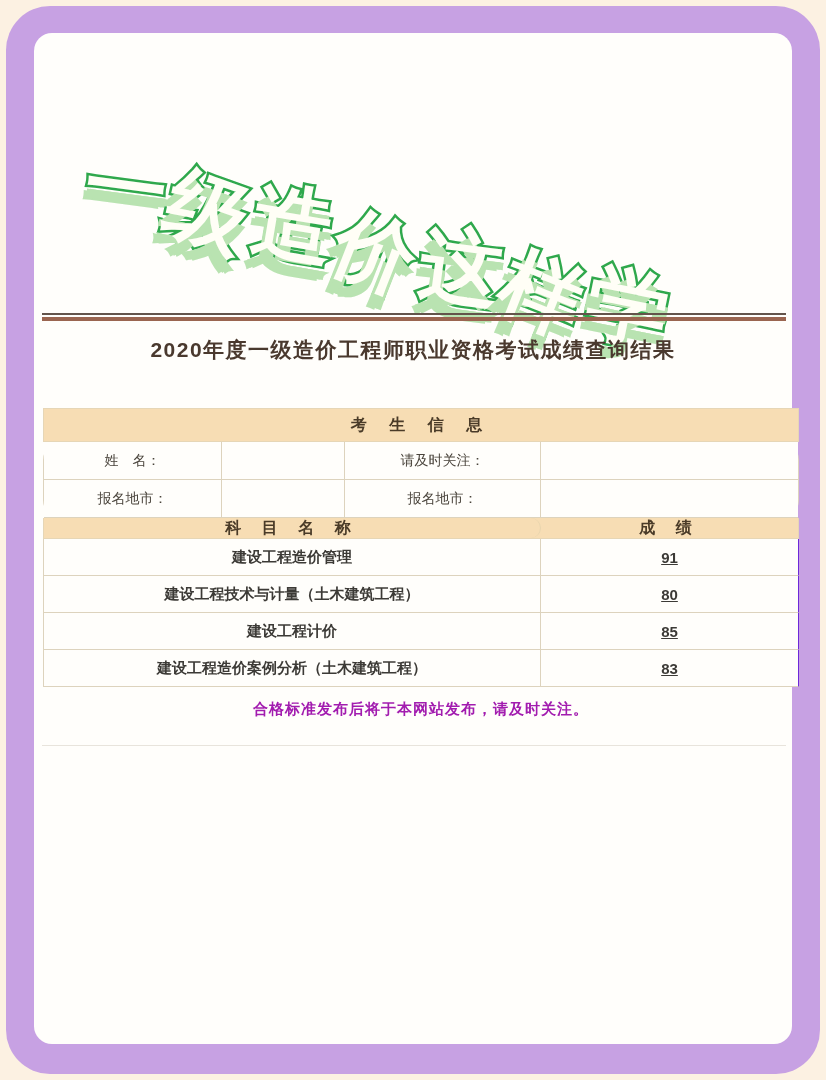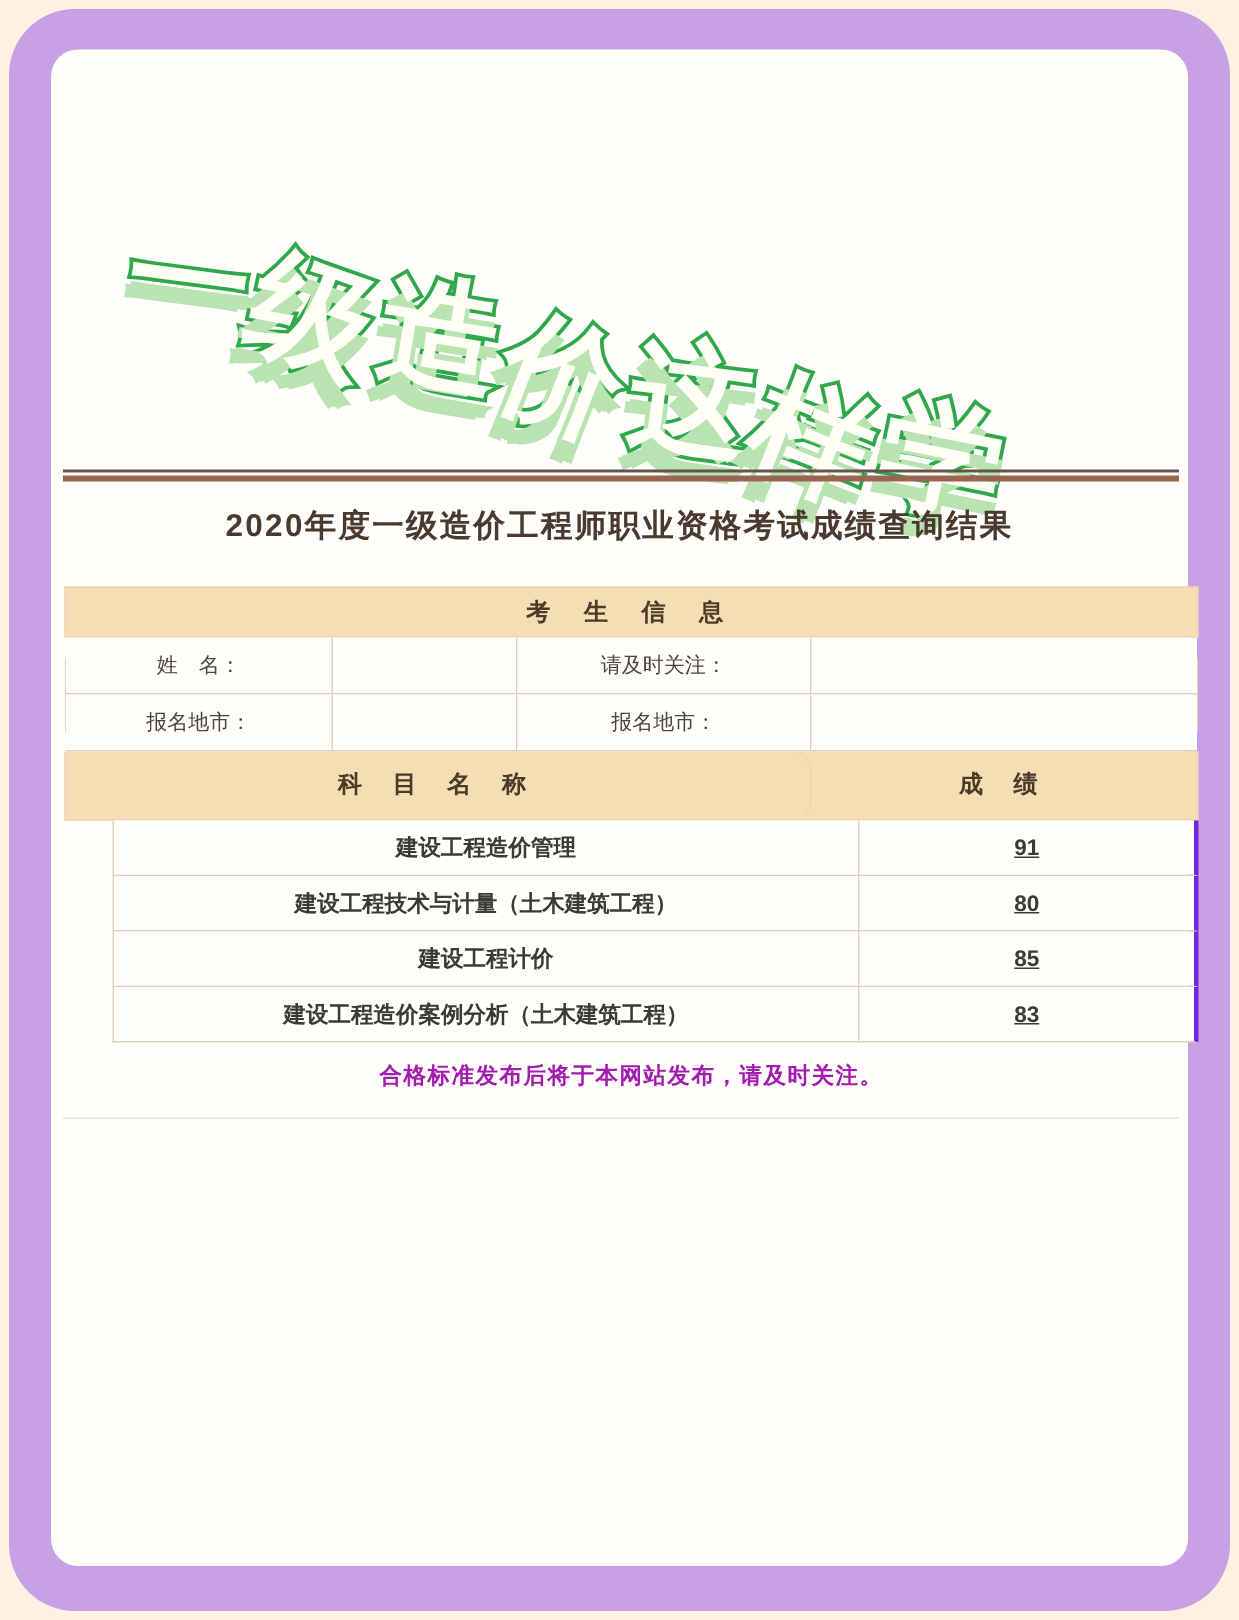--- a/index.html
+++ b/index.html
@@ -20,34 +20,34 @@
   .hero span:nth-child(4){transform:rotate(8deg) translateY(6px);}
   .hero span:nth-child(5){transform:rotate(-6deg) translateY(0);}
   .hero span:nth-child(6){transform:rotate(8deg) translateY(8px);}
   .hero span:nth-child(7){transform:rotate(-2deg) translateY(0);}
 
   .double-rule{position:absolute;left:8px;right:6px;top:280px;height:2px;
                border-top:2px solid #63544b;border-bottom:4px solid #9a6550;}
   .page-title{position:absolute;left:0;right:0;top:303px;margin:0;text-align:center;
               font-size:21px;font-weight:bold;letter-spacing:1.5px;color:#4a392e;}
 
-  .tablewrap{position:absolute;left:9px;top:358px;width:756px;}
+  .tablewrap{position:absolute;left:9px;top:375px;width:756px;}
   .band{height:34px;background:#f7ddb4;display:flex;align-items:center;justify-content:center;
         font-size:16px;font-weight:bold;letter-spacing:9px;color:#4a3b28;border:1px solid #e6d6b6;box-sizing:border-box;}
   .info-grid{display:grid;grid-template-columns:178px 123px 196px 1fr;border-left:1px solid #ddd3bd;border-right:1px solid #ddd3bd;border-radius:18px;}
   .info-grid .cell{height:38px;border-bottom:1px solid #ddd3bd;border-right:1px solid #ddd3bd;
         display:flex;align-items:center;justify-content:center;font-size:14px;color:#4a443c;background:#fffefb;box-sizing:border-box;}
   .info-grid .cell:nth-child(4n){border-right:none;}
 
   .subject-head{display:grid;grid-template-columns:497px 1fr;background:#f7ddb4;border:1px solid #e6d6b6;border-top:none;box-sizing:border-box;}
-  .subject-head div{height:45px;display:flex;align-items:center;justify-content:center;
+  .subject-head div{height:20px;display:flex;align-items:center;justify-content:center;
         font-size:16px;font-weight:bold;letter-spacing:8px;color:#4a3b28;border-right:1px solid #e8d5ae;box-sizing:border-box;border-radius:13px;}
   .subject-head div:last-child{border-right:none;}
 
-  .score-row{display:grid;grid-template-columns:497px 1fr;border-left:1px solid #ddd3bd;border-right:3px solid #6d28d9;border-bottom:1px solid #ddd3bd;box-sizing:border-box;margin-left:32px;}
+  .score-row{display:grid;grid-template-columns:497px 1fr;border-left:1px solid #ddd3bd;border-right:1px solid #6d28d9;border-bottom:1px solid #ddd3bd;box-sizing:border-box;}
   .score-row div{height:36px;display:flex;align-items:center;justify-content:center;
         font-size:15px;color:#3c3a36;font-weight:600;border-right:1px solid #ddd3bd;box-sizing:border-box;background:#fffefb;}
   .score-row div:last-child{border-right:none;font-weight:600;text-decoration:underline;}
 
   .notice{margin-top:13px;text-align:center;font-size:15px;font-weight:bold;letter-spacing:1px;color:#a21caf;}
   .faint-line{position:absolute;left:8px;right:6px;top:712px;border-top:1px solid #e8e4dc;}
 </style>
 </head>
 <body>
 

